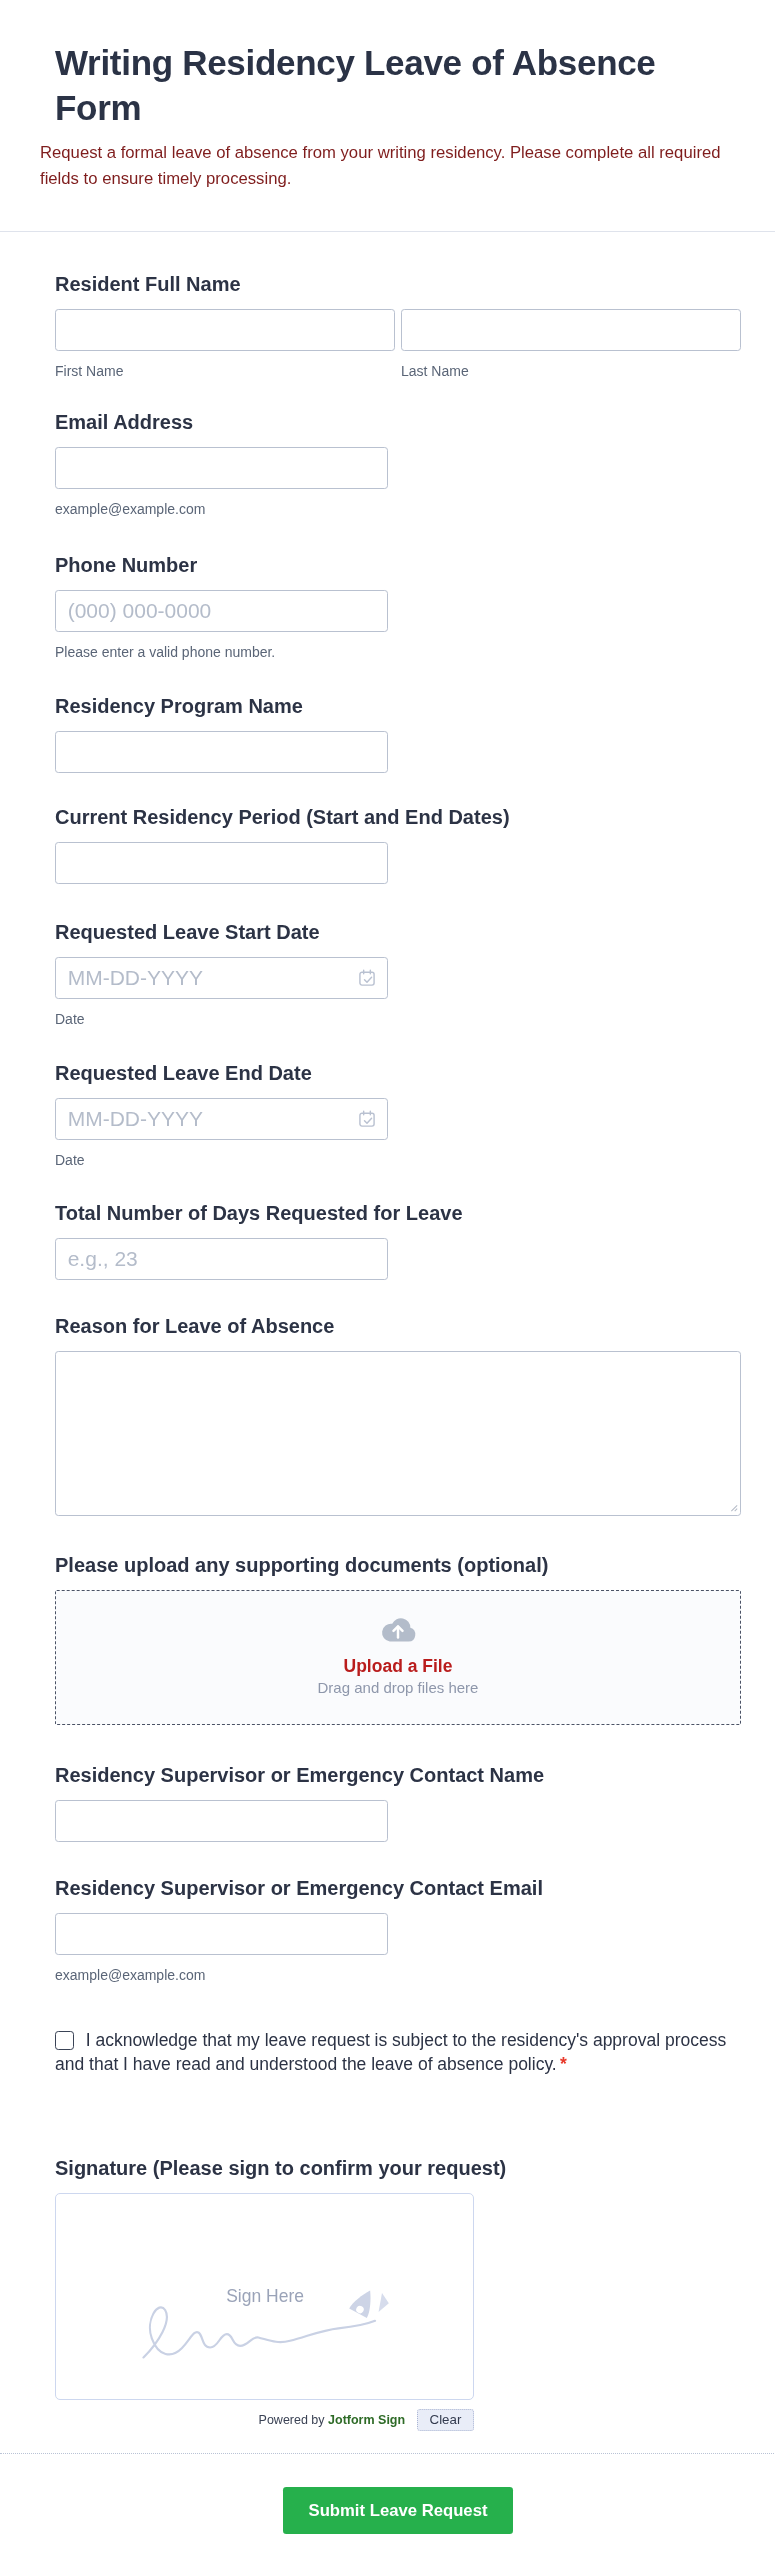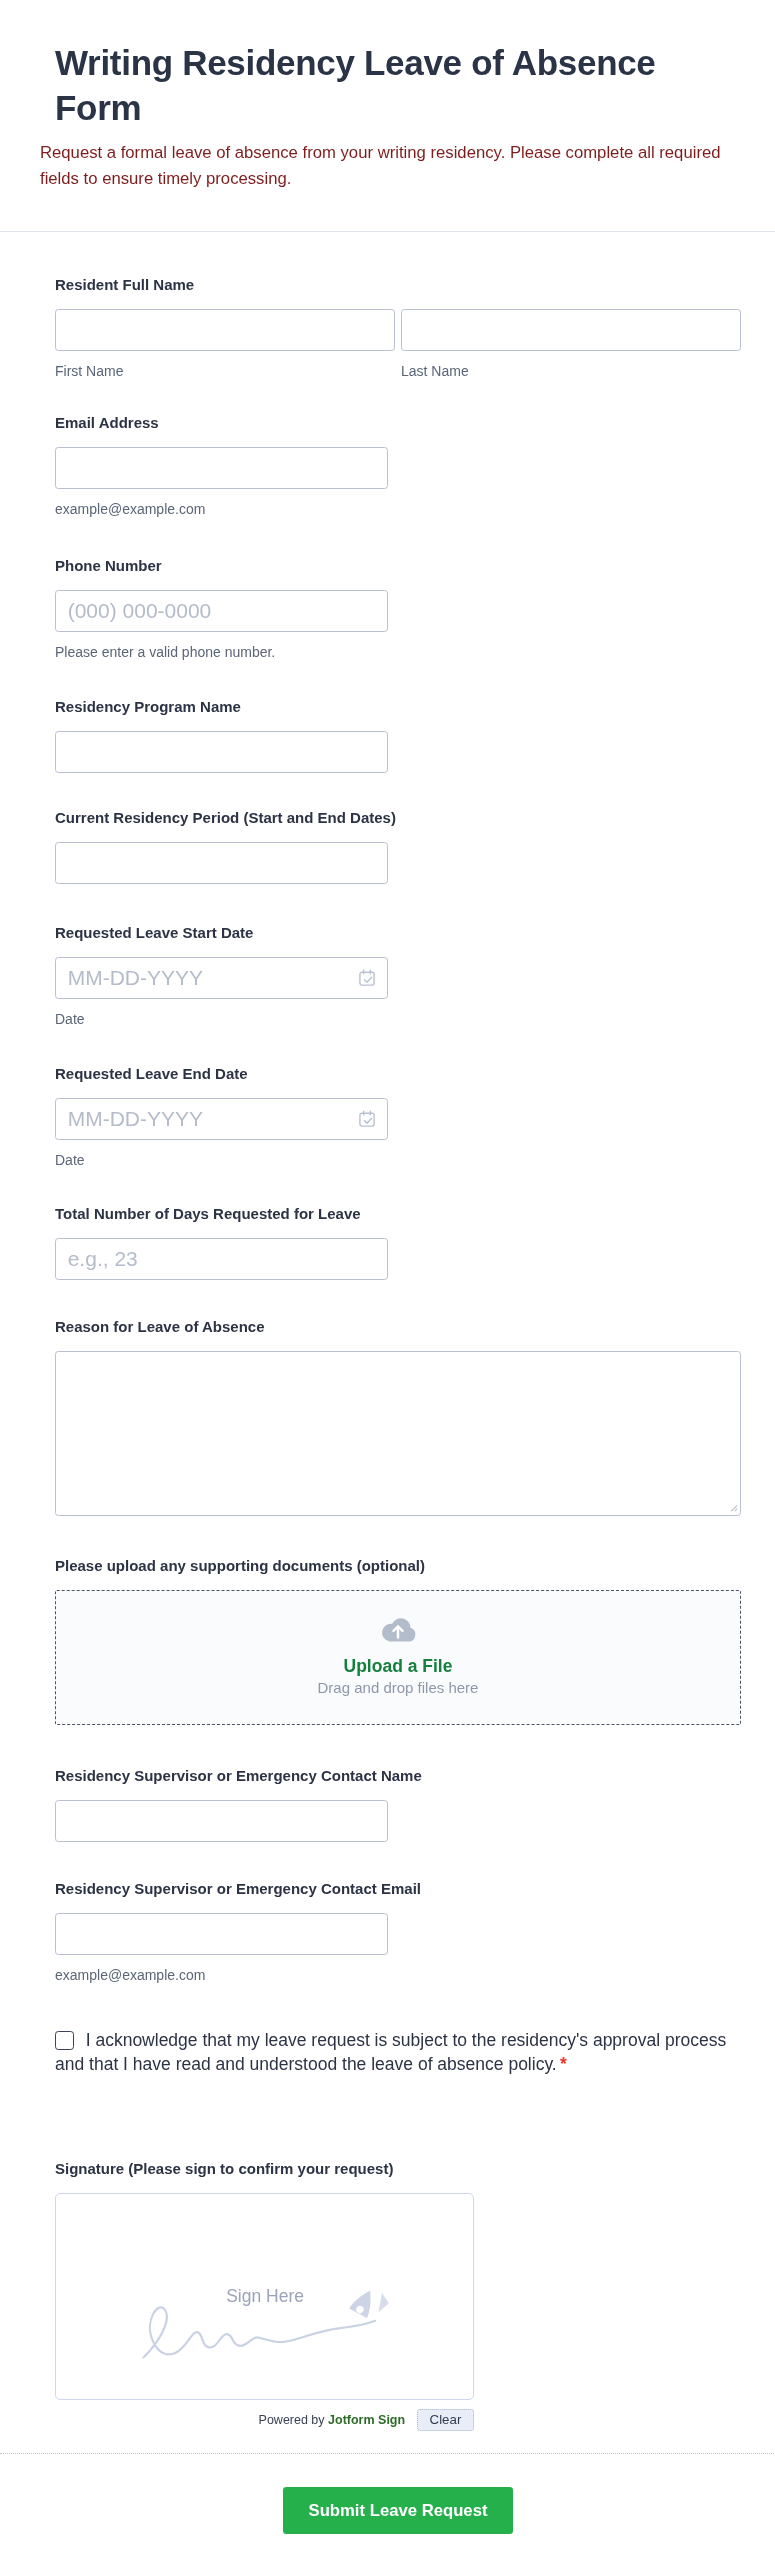--- a/index.html
+++ b/index.html
@@ -13,21 +13,21 @@
     font-size:35px;line-height:45px;font-weight:700;color:#2b3346;letter-spacing:-0.3px;
   }
   .subtitle{
     position:absolute;left:40px;top:140px;width:686px;margin:0;
     font-size:16.7px;line-height:26px;color:#7f1d1d;
   }
   .hdr-divider{position:absolute;left:0;top:231px;width:776px;height:0;border-top:0.8px solid #dfe3ec;}
 
   
   .grp{position:absolute;left:55px;width:686px;}
-  .lbl{font-size:15px;line-height:23px;font-weight:600;color:#2c3345;margin-bottom:12.5px;}
+  .lbl{font-size:20px;line-height:23px;font-weight:600;color:#2c3345;margin-bottom:12.5px;}
   .row{display:flex;gap:6px;}
   .col{flex:1;}
   .inp{
     box-sizing:border-box;display:block;width:333px;height:42px;background:#fff;
     border:0.8px solid #b9c1d0;border-radius:3.3px;padding:0 11.7px;
     font-family:inherit;font-size:21px;color:#2c3345;outline:none;
   }
   .inp::placeholder{color:#b4bcca;opacity:1;}
   .col .inp{width:100%;}
   .sub{font-size:14px;line-height:16.7px;color:#5a6577;margin-top:12.5px;}
@@ -41,21 +41,21 @@
   }
   .resize-handle{position:absolute;right:2.5px;bottom:2.5px;width:10px;height:10px;}
 
   
   .upload{
     box-sizing:border-box;width:686px;height:135px;background:#fafbfd;
     border:0.8px dashed #4a5265;border-radius:1.7px;
     display:flex;flex-direction:column;align-items:center;justify-content:center;cursor:pointer;
   }
   .cloud{width:40px;height:28px;margin-bottom:11.7px;}
-  .up-title{font-size:17.5px;font-weight:700;color:#15803d;line-height:22px;}
+  .up-title{font-size:17.5px;font-weight:700;color:#b91c1c;line-height:22px;}
   .up-hint{font-size:15px;color:#8e97ab;line-height:20px;margin-top:1px;}
 
   
   .ack{font-size:17.5px;line-height:24px;color:#2c3345;width:686px;}
   .cb{
     display:inline-block;width:19px;height:19px;box-sizing:border-box;background:#fff;
     border:1.7px solid #3a4356;border-radius:3.3px;vertical-align:-4.2px;margin-right:11.7px;cursor:pointer;
   }
   .ast{color:#e8392b;font-weight:700;margin-left:3.3px;}
 

